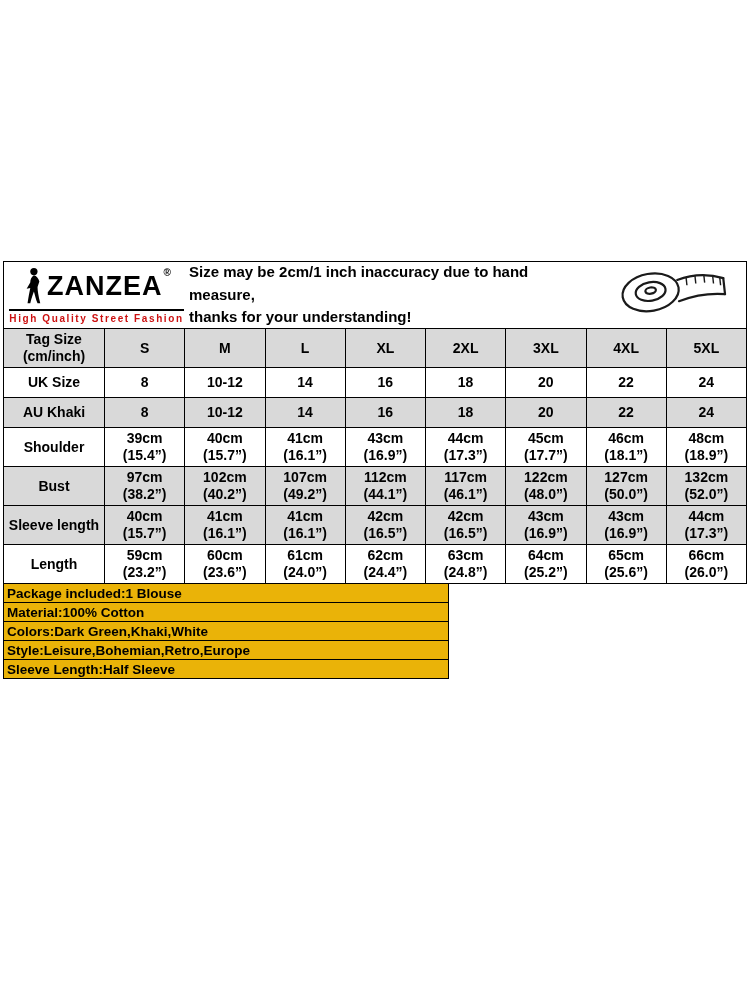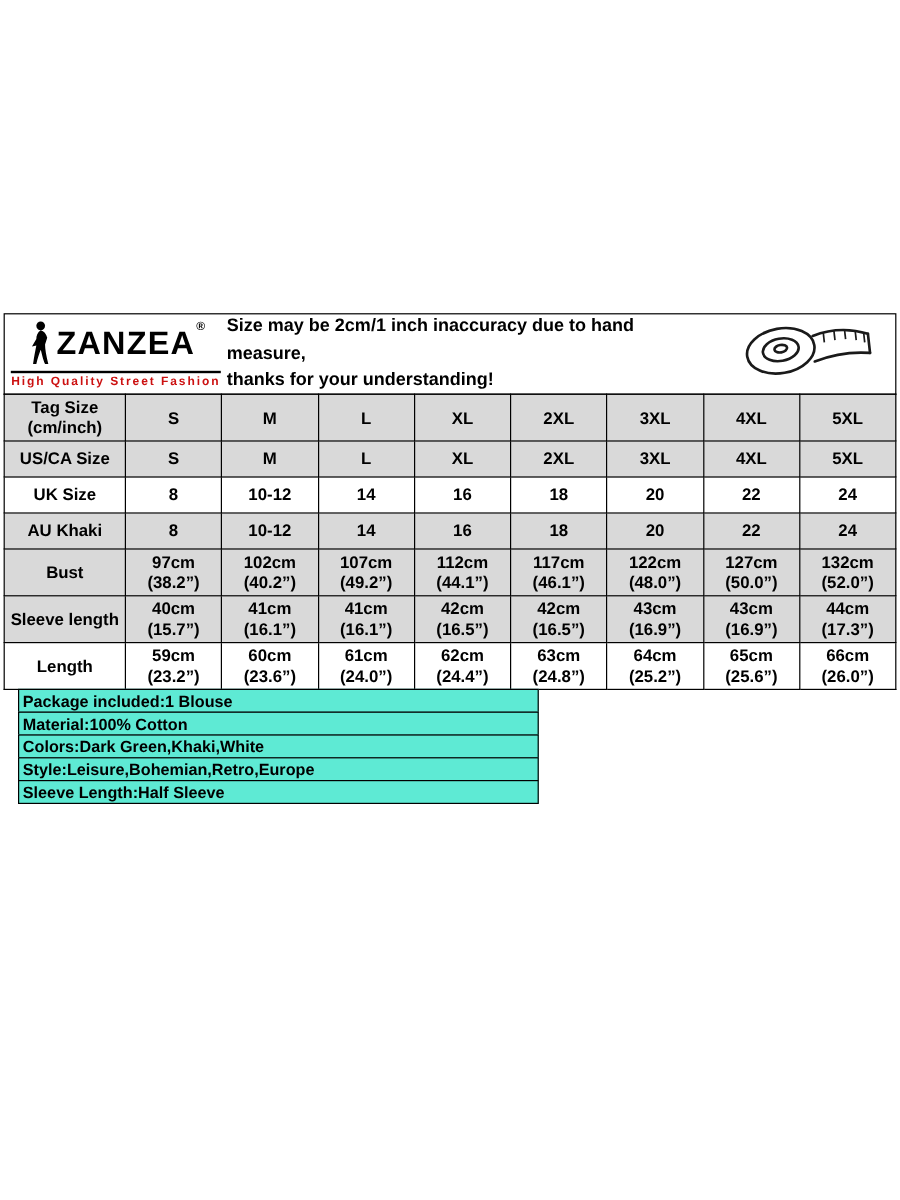--- a/index.html
+++ b/index.html
@@ -37,22 +37,21 @@
   .size-table td.row-label{width:96px;}
   .size-table tr.shaded td{background:var(--shade,#d9d9d9);}
   .size-table tr.size-row td{height:25px;}
   .size-table tr.two-line td{height:34px;}
 
   
   .info-block{margin-top:-1px;width:446px;}
   .info-row{
     border:1px solid #000;margin-top:-1px;height:20px;line-height:19px;
     font-size:13.5px;font-weight:bold;padding-left:3px;box-sizing:border-box;
-    background:#5eead4;
-    margin-left:12px;
+    background:#eab308;
   }
 </style>
 </head>
 <body>
 
 <div class="sheet">
 
   <div class="header-block">
     <div class="logo-area">
       <div class="logo-top">
@@ -99,31 +98,20 @@
 (cm/inch)</td>
           <td>S</td>
           <td>M</td>
           <td>L</td>
           <td>XL</td>
           <td>2XL</td>
           <td>3XL</td>
           <td>4XL</td>
           <td>5XL</td>
         </tr>
-        <tr class="shaded size-row">
-          <td class="row-label">US/CA Size</td>
-          <td>S</td>
-          <td>M</td>
-          <td>L</td>
-          <td>XL</td>
-          <td>2XL</td>
-          <td>3XL</td>
-          <td>4XL</td>
-          <td>5XL</td>
-        </tr>
         <tr class="size-row">
           <td class="row-label">UK Size</td>
           <td>8</td>
           <td>10-12</td>
           <td>14</td>
           <td>16</td>
           <td>18</td>
           <td>20</td>
           <td>22</td>
           <td>24</td>
@@ -131,20 +119,39 @@
         <tr class="shaded size-row">
           <td class="row-label">AU Khaki</td>
           <td>8</td>
           <td>10-12</td>
           <td>14</td>
           <td>16</td>
           <td>18</td>
           <td>20</td>
           <td>22</td>
           <td>24</td>
+        </tr>
+        <tr class="two-line">
+          <td class="row-label">Shoulder</td>
+          <td>39cm
+(15.4”)</td>
+          <td>40cm
+(15.7”)</td>
+          <td>41cm
+(16.1”)</td>
+          <td>43cm
+(16.9”)</td>
+          <td>44cm
+(17.3”)</td>
+          <td>45cm
+(17.7”)</td>
+          <td>46cm
+(18.1”)</td>
+          <td>48cm
+(18.9”)</td>
         </tr>
         <tr class="shaded two-line">
           <td class="row-label">Bust</td>
           <td>97cm
 (38.2”)</td>
           <td>102cm
 (40.2”)</td>
           <td>107cm
 (49.2”)</td>
           <td>112cm

